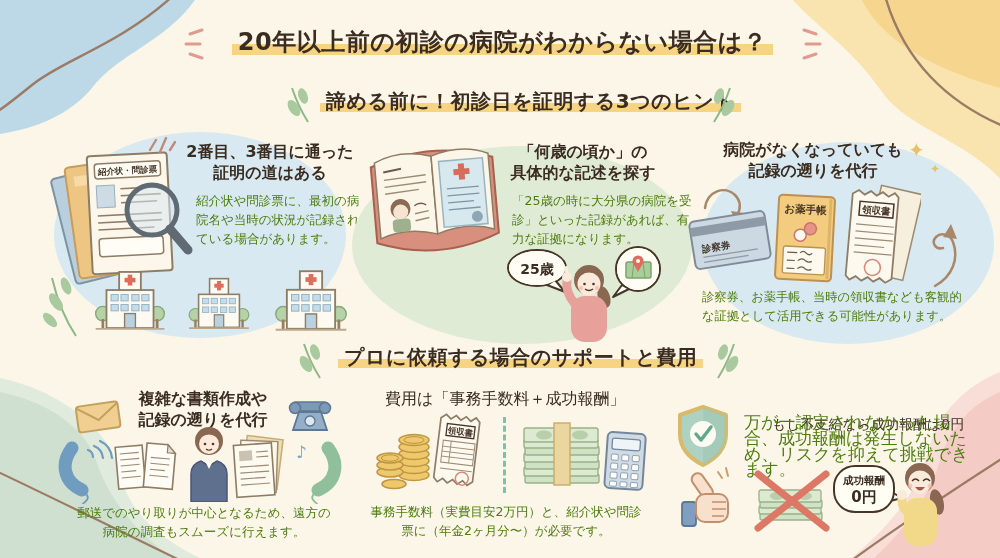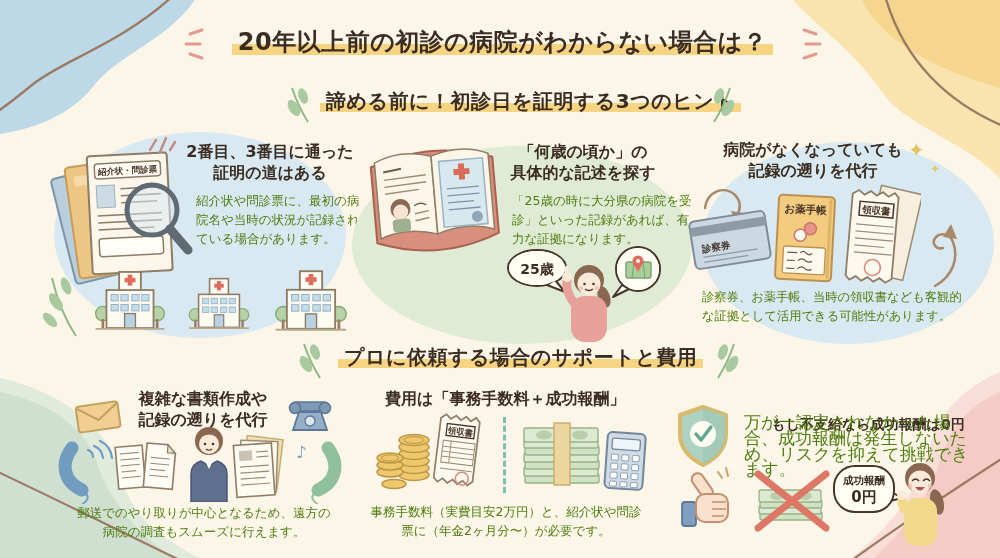--- a/index.html
+++ b/index.html
@@ -5,21 +5,21 @@
   html,body{margin:0;padding:0;background:#faf5e6;}
   .canvas{position:relative;width:1000px;height:558px;overflow:hidden;background:#fbf6e7;
           font-family:"DejaVu Sans","Liberation Sans",sans-serif;color:#3a2c20;}
   .abs{position:absolute;}
   .ttl{font-weight:bold;color:#3a2c20;}
   .hl{background:linear-gradient(to bottom, rgba(0,0,0,0) 58%, #f6d482 58%, #f6d482 96%, rgba(0,0,0,0) 96%);
       padding:0 6px;}
   .page-title{font-size:24px;letter-spacing:.5px;text-align:center;white-space:nowrap;}
   .sec-head{font-size:20px;letter-spacing:.5px;text-align:center;white-space:nowrap;}
   .card-title{font-size:16px;line-height:21px;text-align:center;font-weight:bold;color:#3a2c20;}
-  .card-title2{font-size:16px;line-height:21px;text-align:center;font-weight:bold;color:#3a2c20;white-space:nowrap;}
+  .card-title2{font-size:16px;line-height:21px;text-align:center;font-weight:normal;color:#3a2c20;white-space:nowrap;}
   .body-txt{font-size:12.5px;line-height:19px;color:#4d7c0f;}
   .ell{position:absolute;border-radius:50%;}
   .dash-divider{position:absolute;border-left:3px dashed #7fbfae;}
   .sparkle{position:absolute;color:#e6c26a;font-weight:bold;}
   svg text{font-family:"DejaVu Sans","Liberation Sans",sans-serif;}
 </style>
 </head>
 <body>
 
 <div class="canvas">

